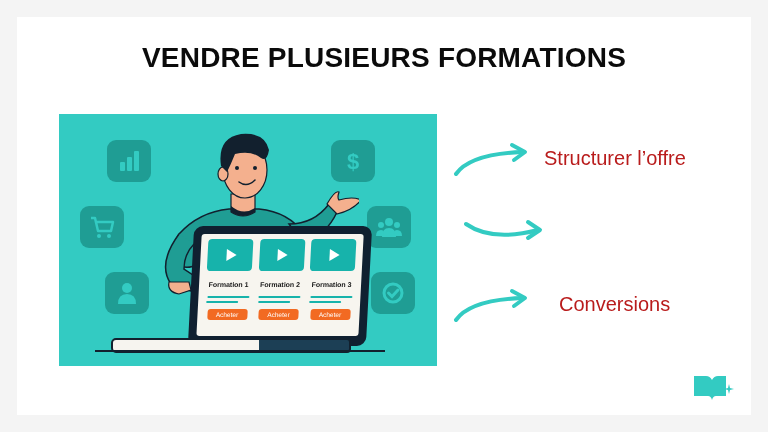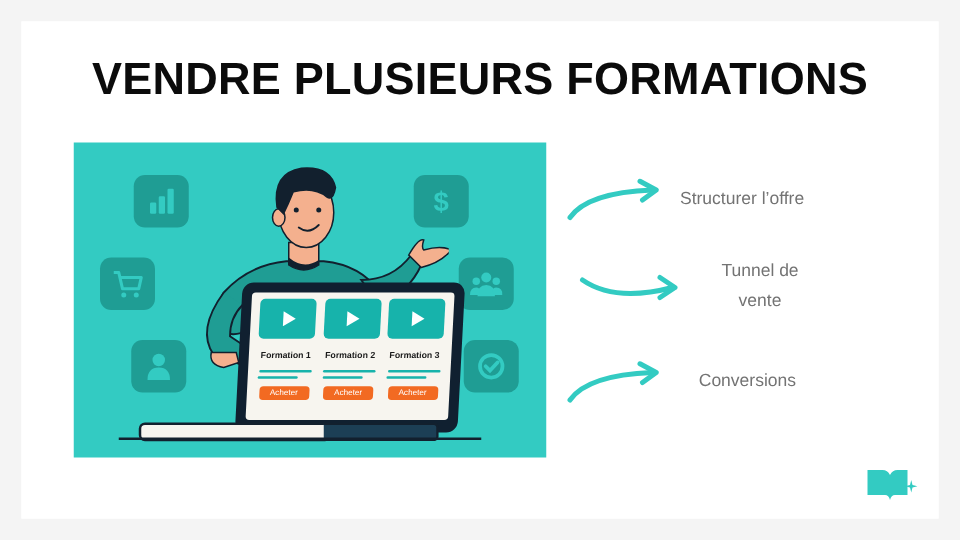--- a/index.html
+++ b/index.html
@@ -7,21 +7,21 @@
       width: 768px; height: 432px; background: #f4f4f4;
       position: relative; overflow: hidden;
       font-family: "Liberation Sans", "DejaVu Sans", sans-serif;
     }
     .card {
       position: absolute; left: 17px; top: 17px; width: 734px; height: 398px;
       background: #ffffff;
     }
     .title {
       position: absolute; left: 0; top: 42px; width: 768px; text-align: center;
-      font-size: 36px; font-weight: 700; color: #0b0b0b; letter-spacing: 0.2px;
+      font-size: 28px; font-weight: 700; color: #0b0b0b; letter-spacing: 0.2px;
       font-family: "Liberation Sans", sans-serif;
     }
     .illus {
       position: absolute; left: 59px; top: 114px; width: 378px; height: 252px;
       background: #33cbc2; overflow: hidden;
     }
     .bg-icon {
       position: absolute; width: 44px; height: 42px; border-radius: 9px;
       background: #1f9d94; display: flex; align-items: center; justify-content: center;
     }
@@ -57,21 +57,21 @@
       font-size: 7px; font-weight: 700; color: #1a1a1a; margin-top: 10px; white-space: nowrap;
     }
     .line1 { width: 42px; height: 2px; background: #17b3ab; margin-top: 8px; border-radius: 1px; }
     .line2 { width: 32px; height: 2px; background: #17b3ab; margin-top: 3px; align-self: flex-start; margin-left: 2px; border-radius: 1px; }
     .buy-btn {
       margin-top: 6px; width: 40px; height: 11px; background: #f26a22; color: #fff;
       font-size: 6.5px; border-radius: 3px; display: flex; align-items: center; justify-content: center;
     }
     .steps { position: absolute; left: 440px; top: 130px; width: 300px; height: 210px; }
     .step-text {
-      position: absolute; font-size: 14px; color: #737373; text-align: center;
+      position: absolute; font-size: 20px; color: #b91c1c; text-align: left;
       font-family: "Liberation Sans", sans-serif; line-height: 24px;
     }
     .arrow { position: absolute; }
     .logo { position: absolute; left: 692px; top: 372px; width: 42px; height: 32px; }
   </style>
 </head>
 <body>
 
 <div class="card"></div>
 
@@ -193,24 +193,20 @@
   <svg class="arrow" style="left:12px;top:12px;" width="80" height="36" viewBox="0 0 80 36">
     <path d="M4 32 Q18 12 70 10" stroke="#33cbc2" stroke-width="4" fill="none" stroke-linecap="round"></path>
     <path d="M60 3 L73 10 L62 18" stroke="#33cbc2" stroke-width="4" fill="none" stroke-linecap="round" stroke-linejoin="round"></path>
   </svg>
   <div class="step-text" style="left:104px;top:16px;">Structurer l’offre</div>
 
   <svg class="arrow" style="left:22px;top:88px;" width="84" height="28" viewBox="0 0 84 28">
     <path d="M4 6 Q30 24 76 12" stroke="#33cbc2" stroke-width="4" fill="none" stroke-linecap="round"></path>
     <path d="M66 4 L78 12 L66 20" stroke="#33cbc2" stroke-width="4" fill="none" stroke-linecap="round" stroke-linejoin="round"></path>
   </svg>
-  <div class="step-text" style="left:108px;top:74px;width:120px;">
-    <div>Tunnel de</div>
-    <div>vente</div>
-  </div>
 
   <svg class="arrow" style="left:12px;top:158px;" width="80" height="36" viewBox="0 0 80 36">
     <path d="M4 32 Q18 12 70 10" stroke="#33cbc2" stroke-width="4" fill="none" stroke-linecap="round"></path>
     <path d="M60 3 L73 10 L62 18" stroke="#33cbc2" stroke-width="4" fill="none" stroke-linecap="round" stroke-linejoin="round"></path>
   </svg>
   <div class="step-text" style="left:107px;top:162px;margin-left:12px;">Conversions</div>
 </div>
 
 <svg class="logo" viewBox="0 0 42 32">
   <path d="M2 4 L14 4 Q18 4 20 8 Q22 4 26 4 L34 4 L34 24 L24 24 Q21 24 20 28 Q19 24 16 24 L2 24 Z" fill="#33cbc2"></path>

